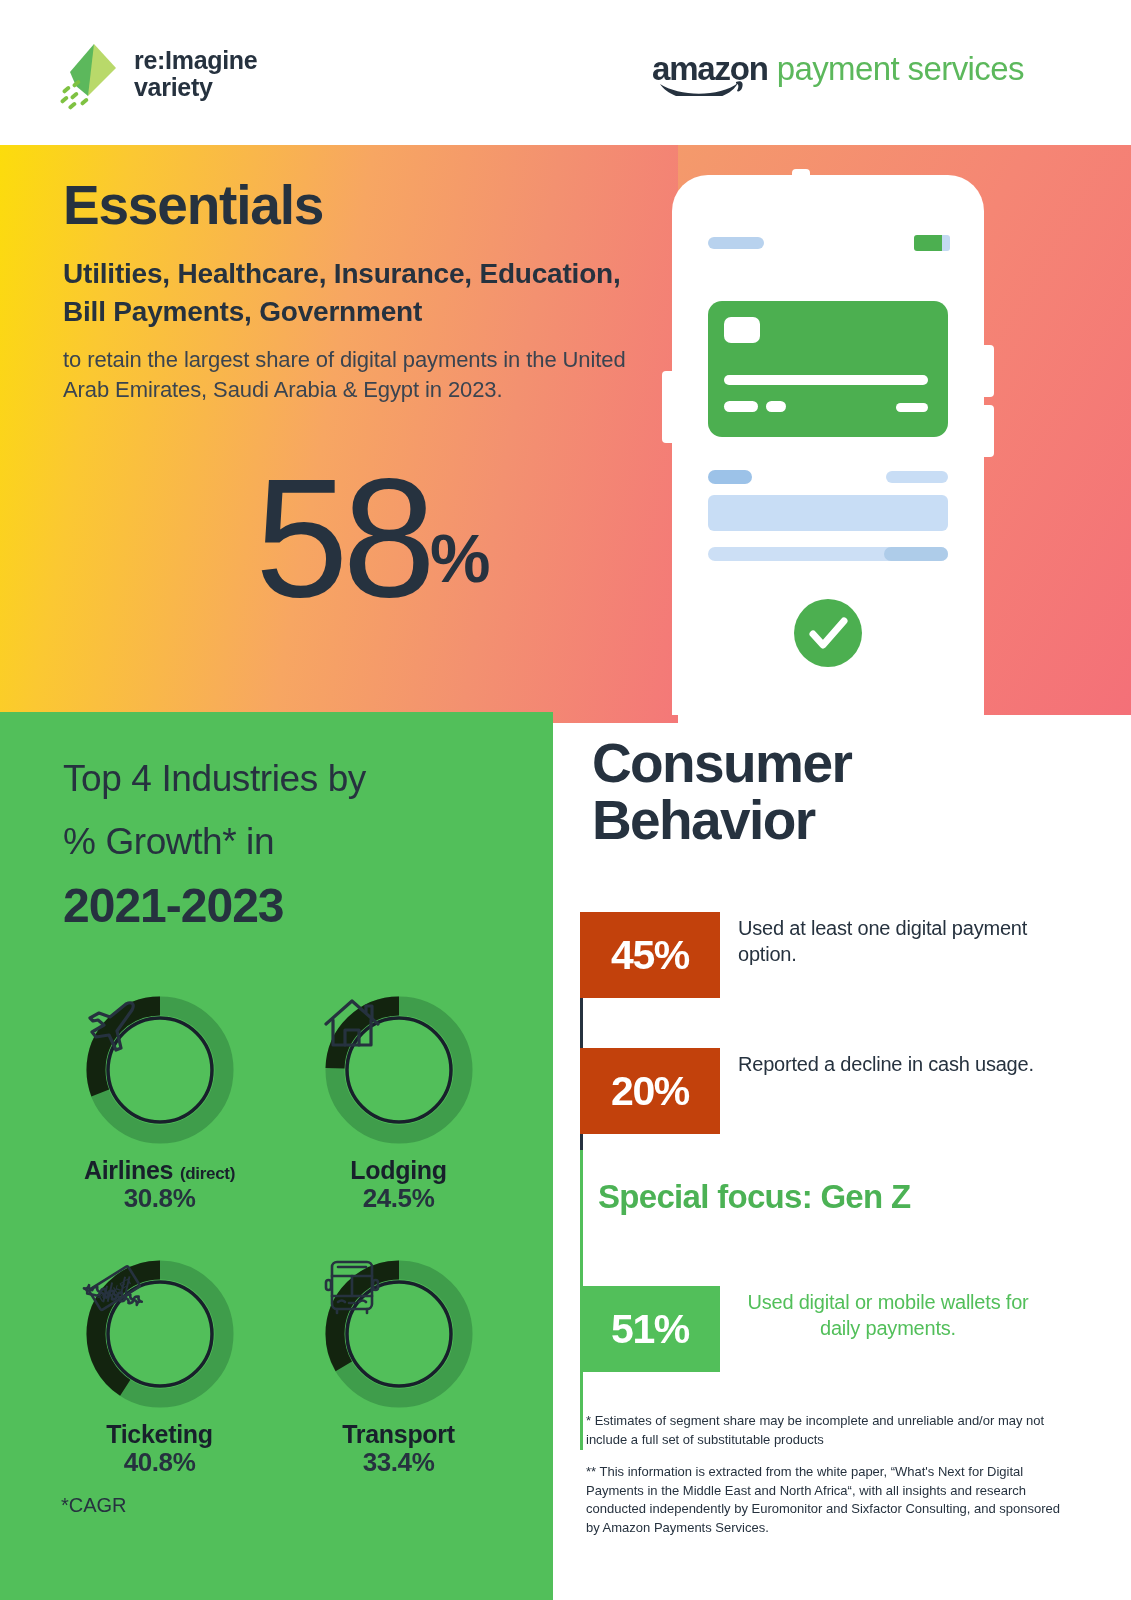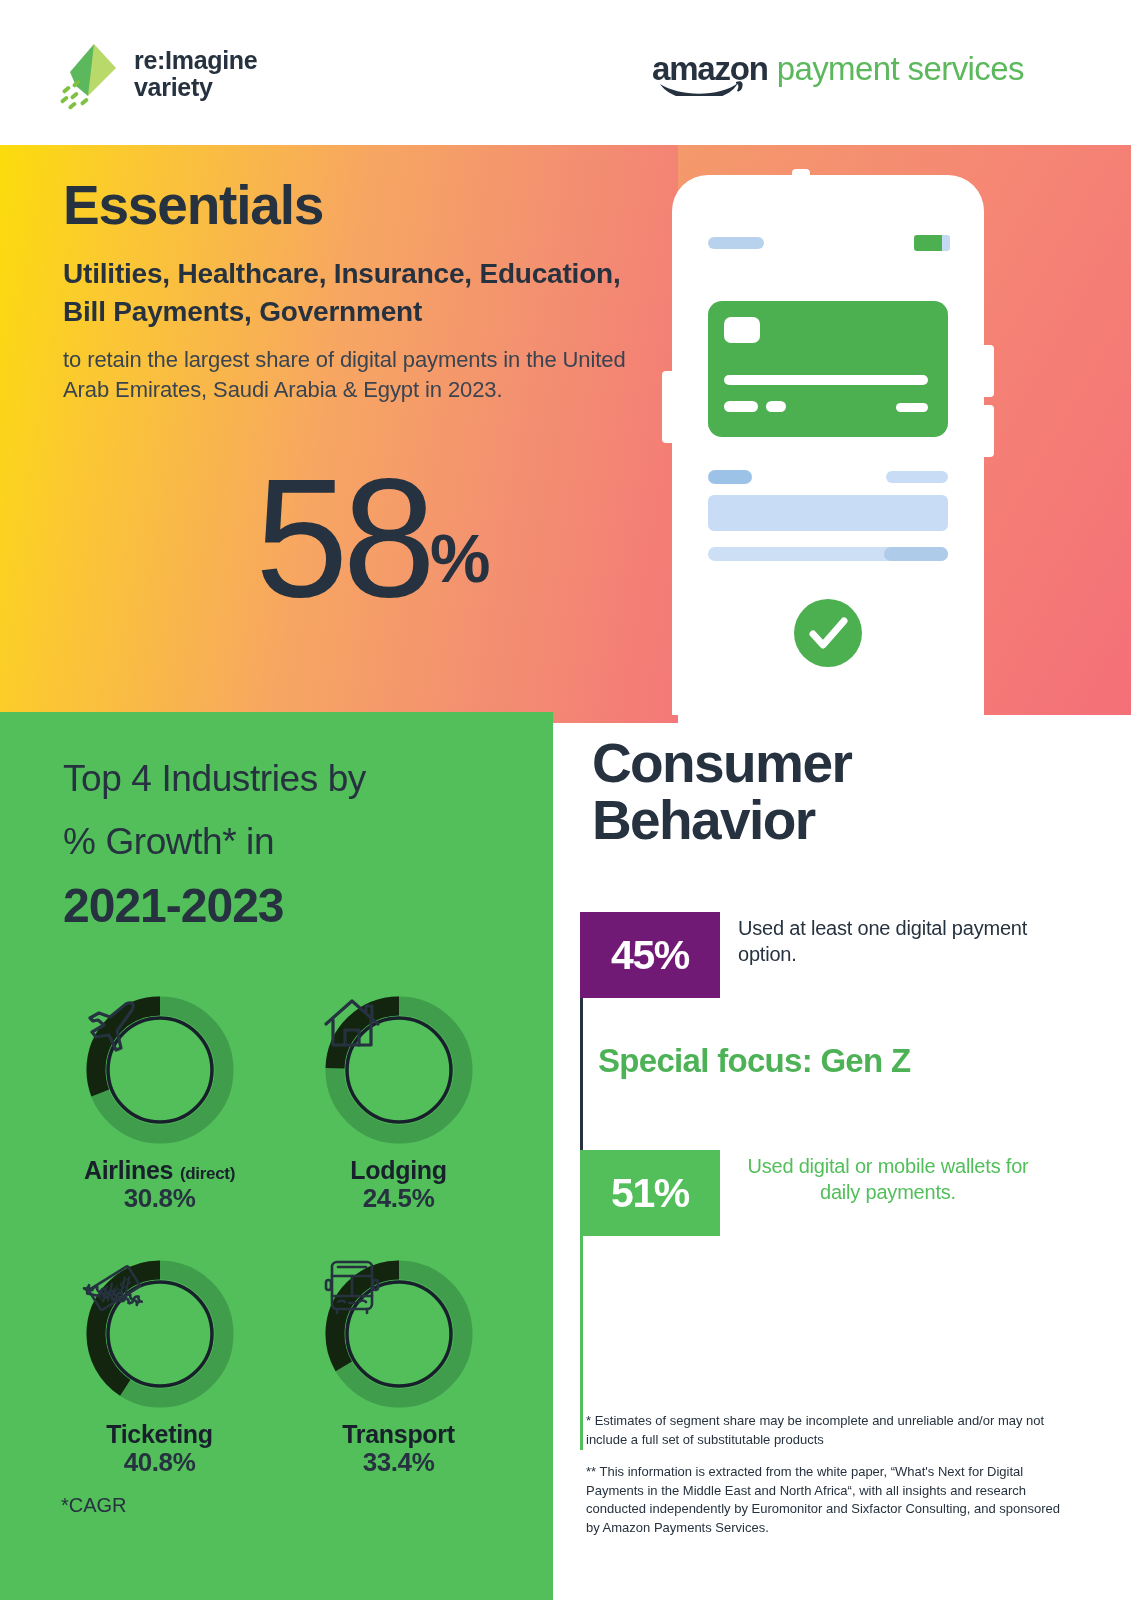--- a/index.html
+++ b/index.html
@@ -77,21 +77,21 @@
 
   
   .cb{position:absolute;left:592px;top:735px;width:470px;}
   .cb-title{font-size:55px;font-weight:bold;line-height:1.04;letter-spacing:-1.6px;color:#26323f;margin:0;}
   .stats{position:absolute;left:580px;top:912px;width:500px;}
   .vline{position:absolute;left:0px;top:0px;width:3px;height:538px;background:#26323f;}
   .vline-g{position:absolute;left:0px;top:238px;width:3px;height:300px;background:#52bf5a;}
   .srow{position:relative;display:flex;align-items:flex-start;}
   .sbox{width:140px;display:flex;align-items:center;justify-content:center;color:#fff;
         font-size:41px;font-weight:bold;letter-spacing:-1.4px;flex:0 0 140px;}
-  .sbox.dark{background:#701a75;}
+  .sbox.dark{background:#c2410c;}
   .sbox.green{background:#52bf5a;}
   .stext{padding-left:18px;font-size:20px;line-height:1.28;color:#26323f;letter-spacing:-.2px;padding-top:4px;}
   .stext.green{color:#52bf5a;}
   .genz{font-size:33px;font-weight:bold;color:#4cb255;letter-spacing:-.7px;margin:0;padding-left:18px;}
   .notes{position:absolute;left:586px;top:1412px;width:480px;font-size:13px;line-height:1.45;color:#26323f;}
   .notes p{margin:0 0 13px 0;}
 </style>
 </head>
 <body>
 
@@ -310,20 +310,24 @@
 
   <div class="stats">
     <div class="vline"></div>
     <div class="vline-g"></div>
 
     <div class="srow">
       <div class="sbox dark" style="height:86px;">45%</div>
       <div class="stext" style="width:300px;">Used at least one digital payment option.</div>
     </div>
 
+    <div class="srow" style="margin-top:50px;">
+      <div class="sbox dark" style="height:86px;">20%</div>
+      <div class="stext" style="width:300px;">Reported a decline in cash usage.</div>
+    </div>
 
     <div style="margin-top:44px;">
       <p class="genz">Special focus: Gen Z</p>
     </div>
 
 
     <div class="srow" style="margin-top:70px;text-align:center;">
       <div class="sbox green" style="height:86px;">51%</div>
       <div class="stext green" style="width:300px;">Used digital or mobile wallets for daily payments.</div>
     </div>

